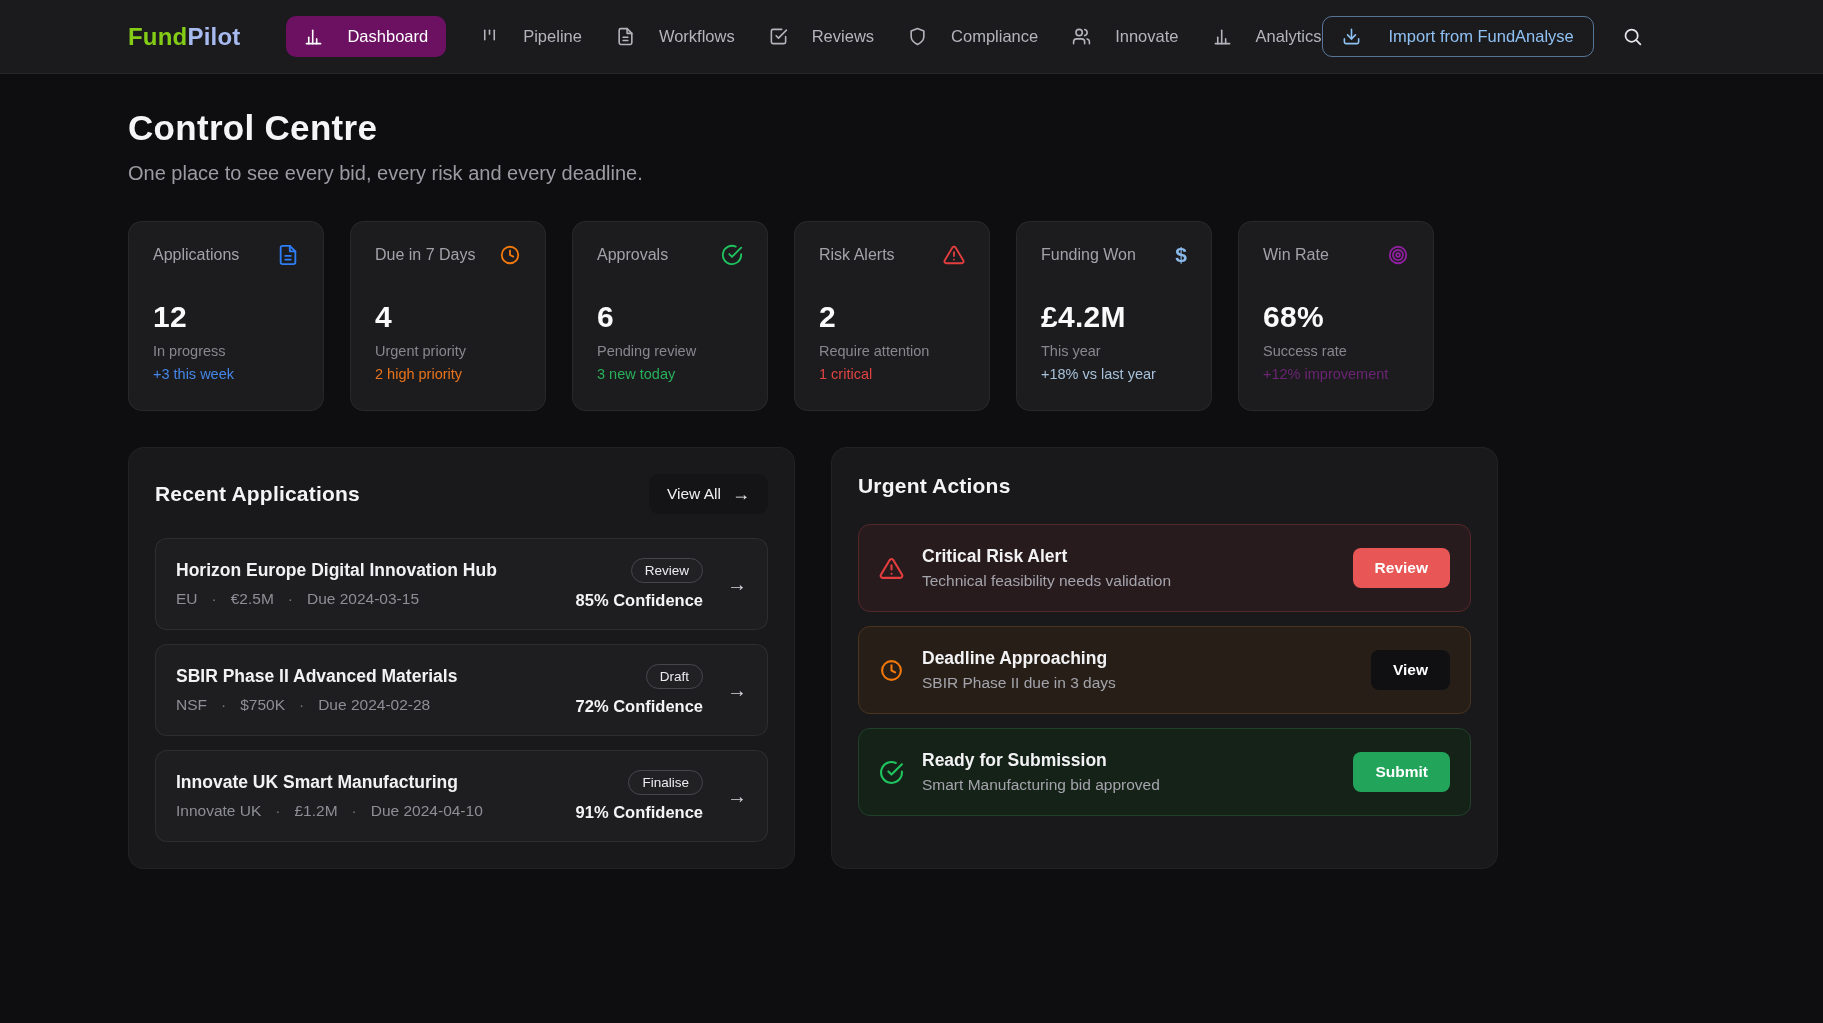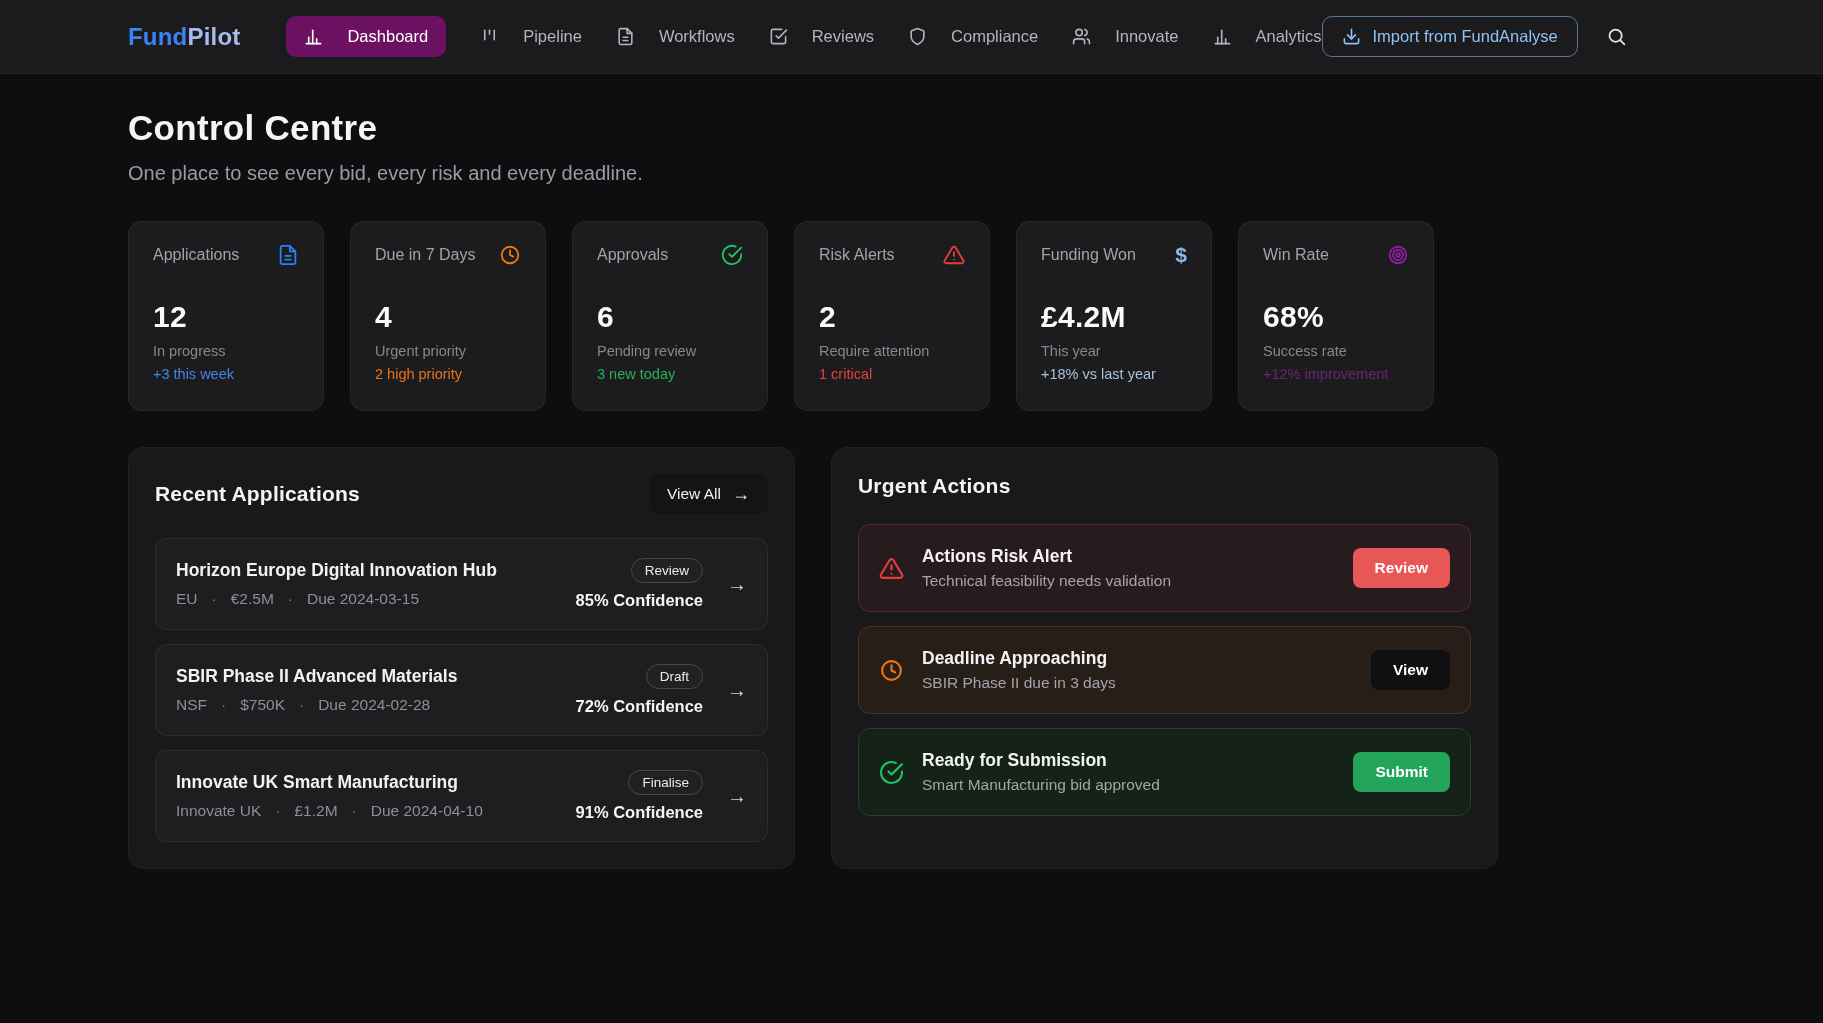--- a/index.html
+++ b/index.html
@@ -13,36 +13,36 @@
 
   
   header {
     height: 74px; width: 100%;
     background: #1b1b1e;
     border-bottom: 1px solid rgba(255,255,255,.05);
     display: flex; align-items: center;
     padding: 0 258px 0 128px;
   }
   .logo { font-size: 24px; font-weight: 800; letter-spacing: .2px; cursor: pointer; white-space: nowrap; }
-  .logo-fund  { color: #3b82f6; text-align: right; }
+  .logo-fund  { color: #84cc16; text-align: right; }
   .logo-pilot { color: #a8bbf0; }
   .nav-links { display: flex; align-items: center; gap: 34px; margin-left: 46px; }
   .nav-item {
     display: flex; align-items: center; gap: 24px;
     color: #b4b4bc; font-size: 16.5px; font-weight: 500;
     cursor: pointer; text-decoration: none; white-space: nowrap;
   }
   .nav-item .nicon svg { width: 19px; height: 19px; }
   .nav-item.active {
     background: #6c1062; color: #ffffff;
     border-radius: 10px; padding: 11px 18px;
   }
   .import-btn {
     margin-left: auto;
-    display: flex; align-items: center; gap: 12px;
+    display: flex; align-items: center; gap: 28px;
     background: transparent;
     border: 1px solid rgba(126,178,232,.6);
     color: #8fc1f2; font-size: 16.5px; font-weight: 500;
     border-radius: 10px; padding: 10px 19px;
     cursor: pointer; font-family: inherit; white-space: nowrap;
   }
   .import-btn svg { width: 19px; height: 19px; }
   .search-btn { margin-left: 28px; color: #e6e6ea; cursor: pointer; }
   .search-btn svg { width: 21px; height: 21px; }
 
@@ -406,21 +406,21 @@
 
         <div class="urgent-item u-critical">
           <span class="u-icon i-red">
             <svg class="icon" viewBox="0 0 24 24">
                 <path d="M10.29 3.86L1.82 18a2 2 0 0 0 1.71 3h16.94a2 2 0 0 0 1.71-3L13.71 3.86a2 2 0 0 0-3.42 0z"></path>
                 <path d="M12 9v4"></path>
                 <path d="M12 17h.01"></path>
               </svg>
           </span>
           <div class="u-text">
-            <div class="u-title">Actions Risk Alert</div>
+            <div class="u-title">Critical Risk Alert</div>
             <div class="u-desc">Technical feasibility needs validation</div>
           </div>
           <button class="u-btn btn-review">Review</button>
         </div>
 
         <div class="urgent-item u-warning">
           <span class="u-icon i-orange">
             <svg class="icon" viewBox="0 0 24 24">
                 <circle cx="12" cy="12" r="9"></circle>
                 <path d="M12 7v5l3.5 1.8"></path>

